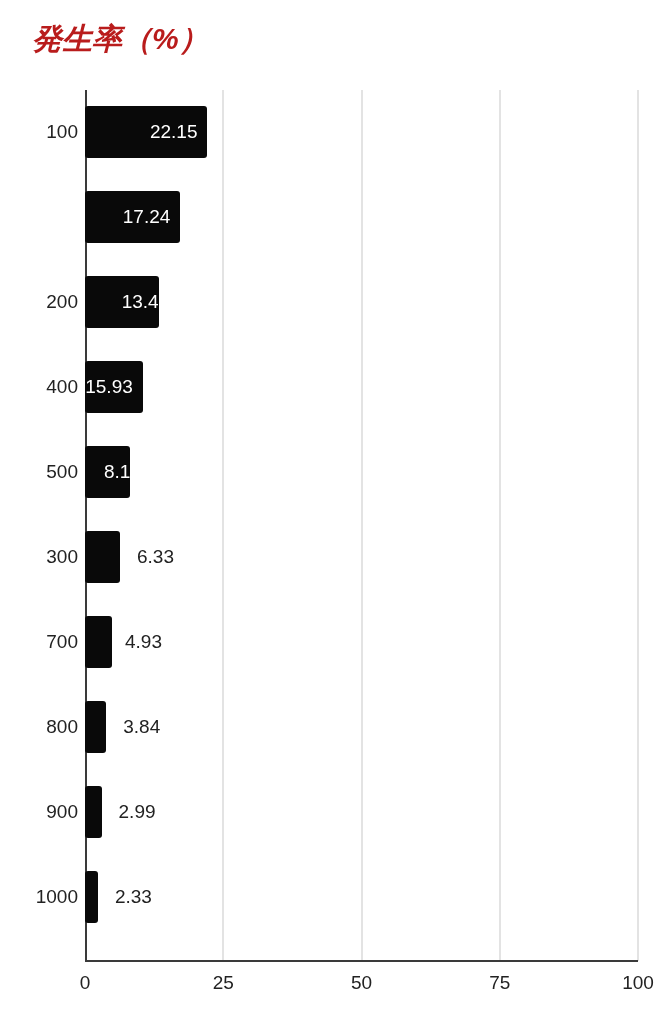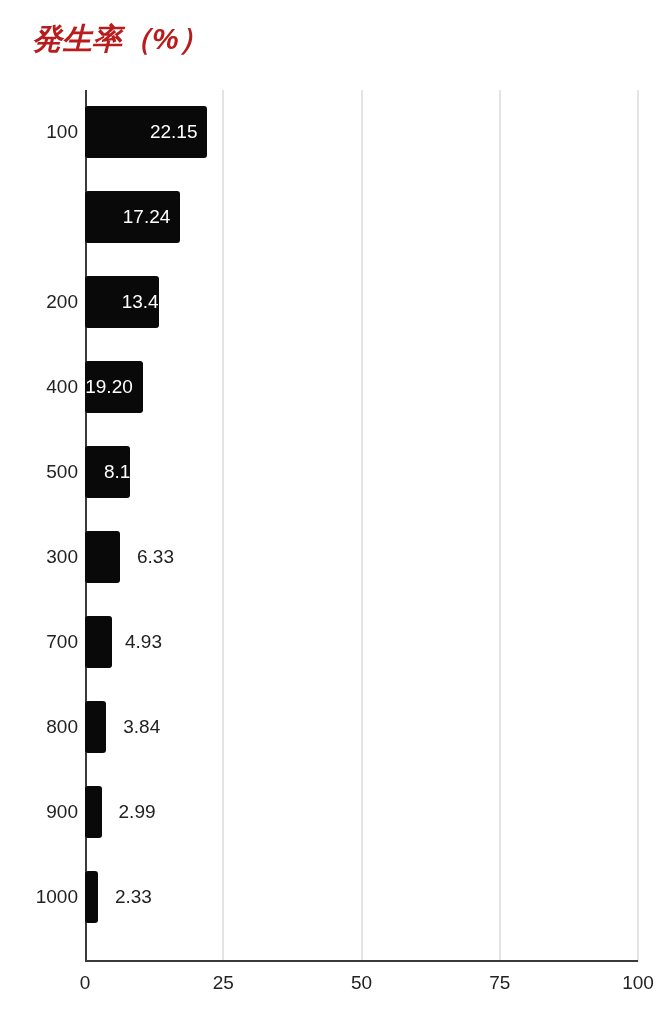--- a/index.html
+++ b/index.html
@@ -165,21 +165,21 @@
         <div class="bar-row" style="top: 85px;">
           <div class="bar" style="width: 95.3372px;"></div>
           <div class="bar-value-in" style="left: 0px; width: 85.3372px; text-align: right;">17.24</div>
         </div>
         <div class="bar-row" style="top: 170px;">
           <div class="bar" style="width: 74.2126px;"></div>
           <div class="bar-value-in" style="left: 0px; width: 64.2126px; text-align: right; margin-left: 20px;">13.42</div>
         </div>
         <div class="bar-row" style="top: 255px;">
           <div class="bar" style="width: 57.7885px;"></div>
-          <div class="bar-value-in" style="left: 0px; width: 47.7885px; text-align: right;">19.20</div>
+          <div class="bar-value-in" style="left: 0px; width: 47.7885px; text-align: right;">15.93</div>
         </div>
         <div class="bar-row" style="top: 340px;">
           <div class="bar" style="width: 45.0142px;"></div>
           <div class="bar-value-in" style="left: 0px; width: 35.0142px; text-align: right; padding-left: 19px;">8.14</div>
         </div>
         <div class="bar-row" style="top: 425px;">
           <div class="bar" style="width: 35.0049px;"></div>
           <div class="bar-value-out" style="left: 52.0049px;">6.33</div>
         </div>
         <div class="bar-row" style="top: 510px;">

